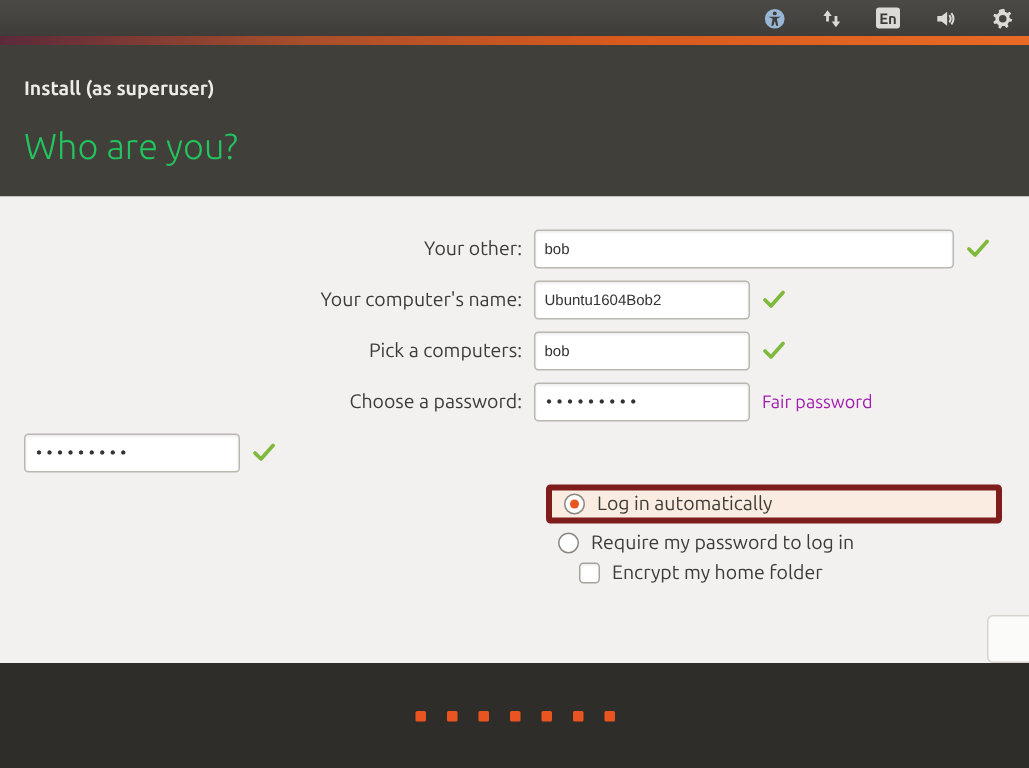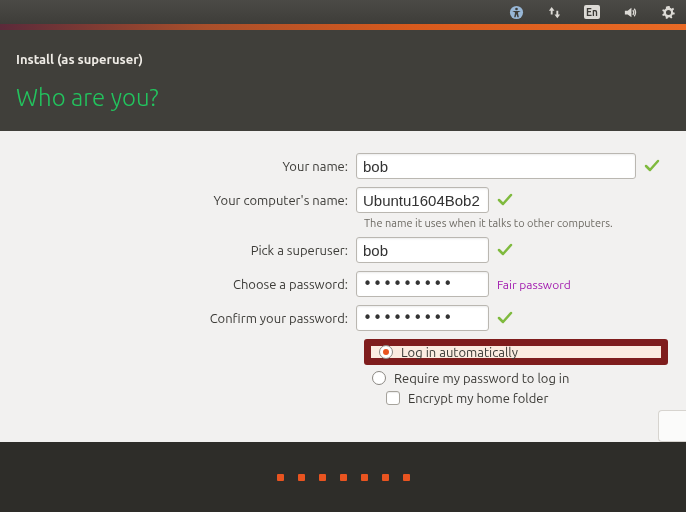--- a/index.html
+++ b/index.html
@@ -38,35 +38,35 @@
   .row { display:flex; align-items:center; margin-bottom: 8px; }
   .label-col { width: 340px; text-align: right; padding-right: 8px; color:#3c3b37; }
   .field-col { flex:1; display:flex; align-items:center; gap:8px; }
 
   input.text {
     height: 26px;
     border: 1px solid #bab7b1;
     border-radius: 3px;
     background: #ffffff;
     padding: 0 6px;
-    font-size: 15px;
+    font-size: 10px;
     color: #333;
     box-shadow: inset 0 1px 2px rgba(0,0,0,0.08);
   }
   .w-long { width: 280px; }
-  .w-med  { width: 133px; }
+  .w-med  { width: 144px; }
 
   .hint { font-size: 11px; color: #6e6b64; margin: -4px 0 8px 348px; }
 
   .check { width:16px; height:16px; color:#7fba3e; display:flex; align-items:center; justify-content:center; }
   .strength { color:#a21caf; font-size:12px; font-weight:400; }
 
   .radio-block { margin-left: 348px; width: 304px; }
   .radio-row { display:flex; align-items:center; height:26px; padding:0 8px; border-radius:3px; }
-  .radio-row.selected { background:#fbece1; border:7px solid #7f1d1d; }
+  .radio-row.selected { background:#fbece1; border:4px solid #7f1d1d; }
   .radio-circle { width:14px; height:14px; border-radius:50%; border:1px solid #8a8782; margin-right:8px; display:flex; align-items:center; justify-content:center; background:#fff; }
   .radio-circle .dot { width:6px; height:6px; border-radius:50%; background:#e95420; }
   .indent { margin-left: 22px; display:flex; align-items:flex-start; height:26px;}
   .cb { width:14px; height:14px; border:1px solid #a6a39c; border-radius:3px; background:#fff; margin-right:8px; box-shadow: inset 0 1px 1px rgba(0,0,0,0.08);}
 
   .next-stub {
     position:absolute; right:0; bottom:-1px; width:28px; height:32px;
     background:#fbfbfa; border:1px solid #d7d4cf; border-right:none;
     border-radius:4px 0 0 4px;
   }
@@ -115,21 +115,21 @@
 <div class="purplebar"></div>
 
 <div class="header">
   <div class="win-title">Install (as superuser)</div>
   <div class="page-title">Who are you?</div>
 </div>
 
 <div class="content">
 
   <div class="row">
-    <div class="label-col">Your name:</div>
+    <div class="label-col">Your other:</div>
     <div class="field-col">
       <input class="text w-long" value="bob" style="">
       <span class="check">
         <svg viewBox="0 0 16 16" width="16" height="16">
             <path d="M2 8 L6 12 L14 3" stroke="#7fba3e" stroke-width="2.5" fill="none" stroke-linecap="round" stroke-linejoin="round"></path>
           </svg>
       </span>
     </div>
   </div>
 
@@ -137,44 +137,42 @@
     <div class="label-col">Your computer's name:</div>
     <div class="field-col">
       <input class="text w-med" value="Ubuntu1604Bob2" style="">
       <span class="check">
         <svg viewBox="0 0 16 16" width="16" height="16">
             <path d="M2 8 L6 12 L14 3" stroke="#7fba3e" stroke-width="2.5" fill="none" stroke-linecap="round" stroke-linejoin="round"></path>
           </svg>
       </span>
     </div>
   </div>
-  <div class="hint">The name it uses when it talks to other computers.</div>
-
-  <div class="row">
-    <div class="label-col">Pick a superuser:</div>
+
+  <div class="row">
+    <div class="label-col">Pick a computers:</div>
     <div class="field-col">
       <input class="text w-med" value="bob" style="">
       <span class="check">
         <svg viewBox="0 0 16 16" width="16" height="16">
             <path d="M2 8 L6 12 L14 3" stroke="#7fba3e" stroke-width="2.5" fill="none" stroke-linecap="round" stroke-linejoin="round"></path>
           </svg>
       </span>
     </div>
   </div>
 
   <div class="row">
     <div class="label-col">Choose a password:</div>
     <div class="field-col">
       <input class="text w-med" style="font-family: monospace; letter-spacing: 1px;" value="•••••••••">
       <span class="strength">Fair password</span>
     </div>
   </div>
 
   <div class="row">
-    <div class="label-col">Confirm your password:</div>
     <div class="field-col">
       <input class="text w-med" style="font-family: monospace; letter-spacing: 1px;" value="•••••••••">
       <span class="check">
         <svg viewBox="0 0 16 16" width="16" height="16">
             <path d="M2 8 L6 12 L14 3" stroke="#7fba3e" stroke-width="2.5" fill="none" stroke-linecap="round" stroke-linejoin="round"></path>
           </svg>
       </span>
     </div>
   </div>
 

